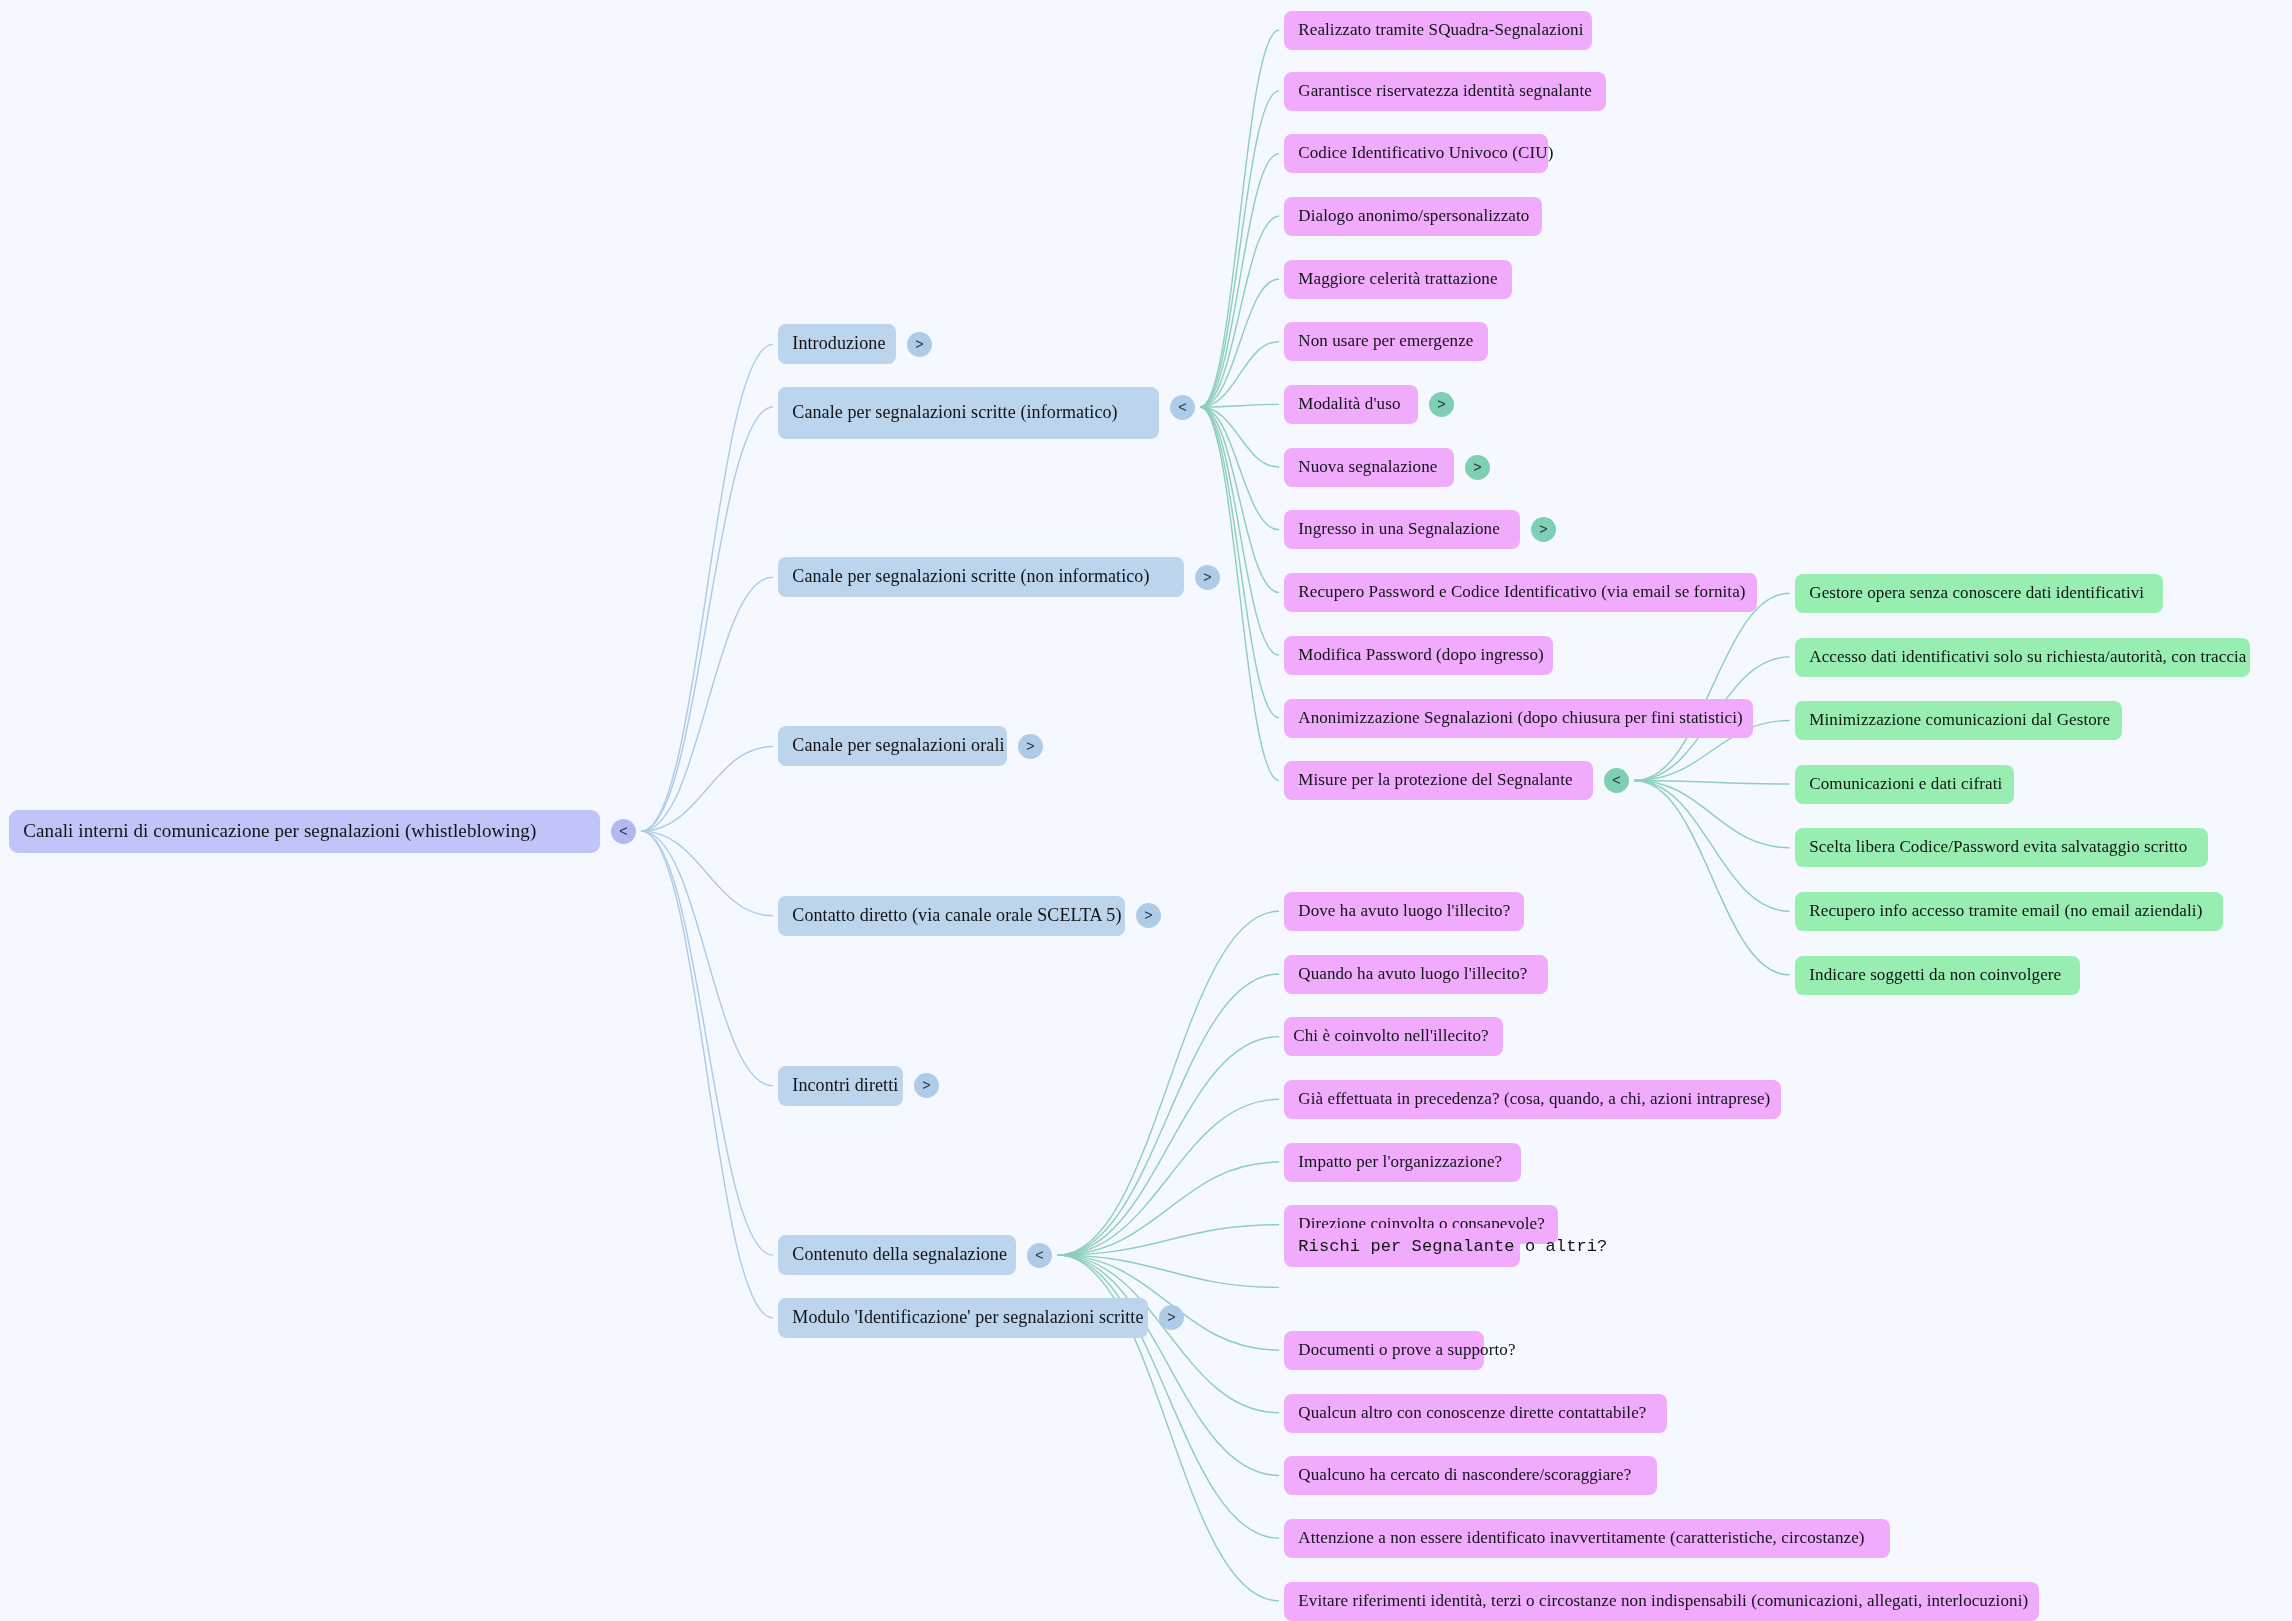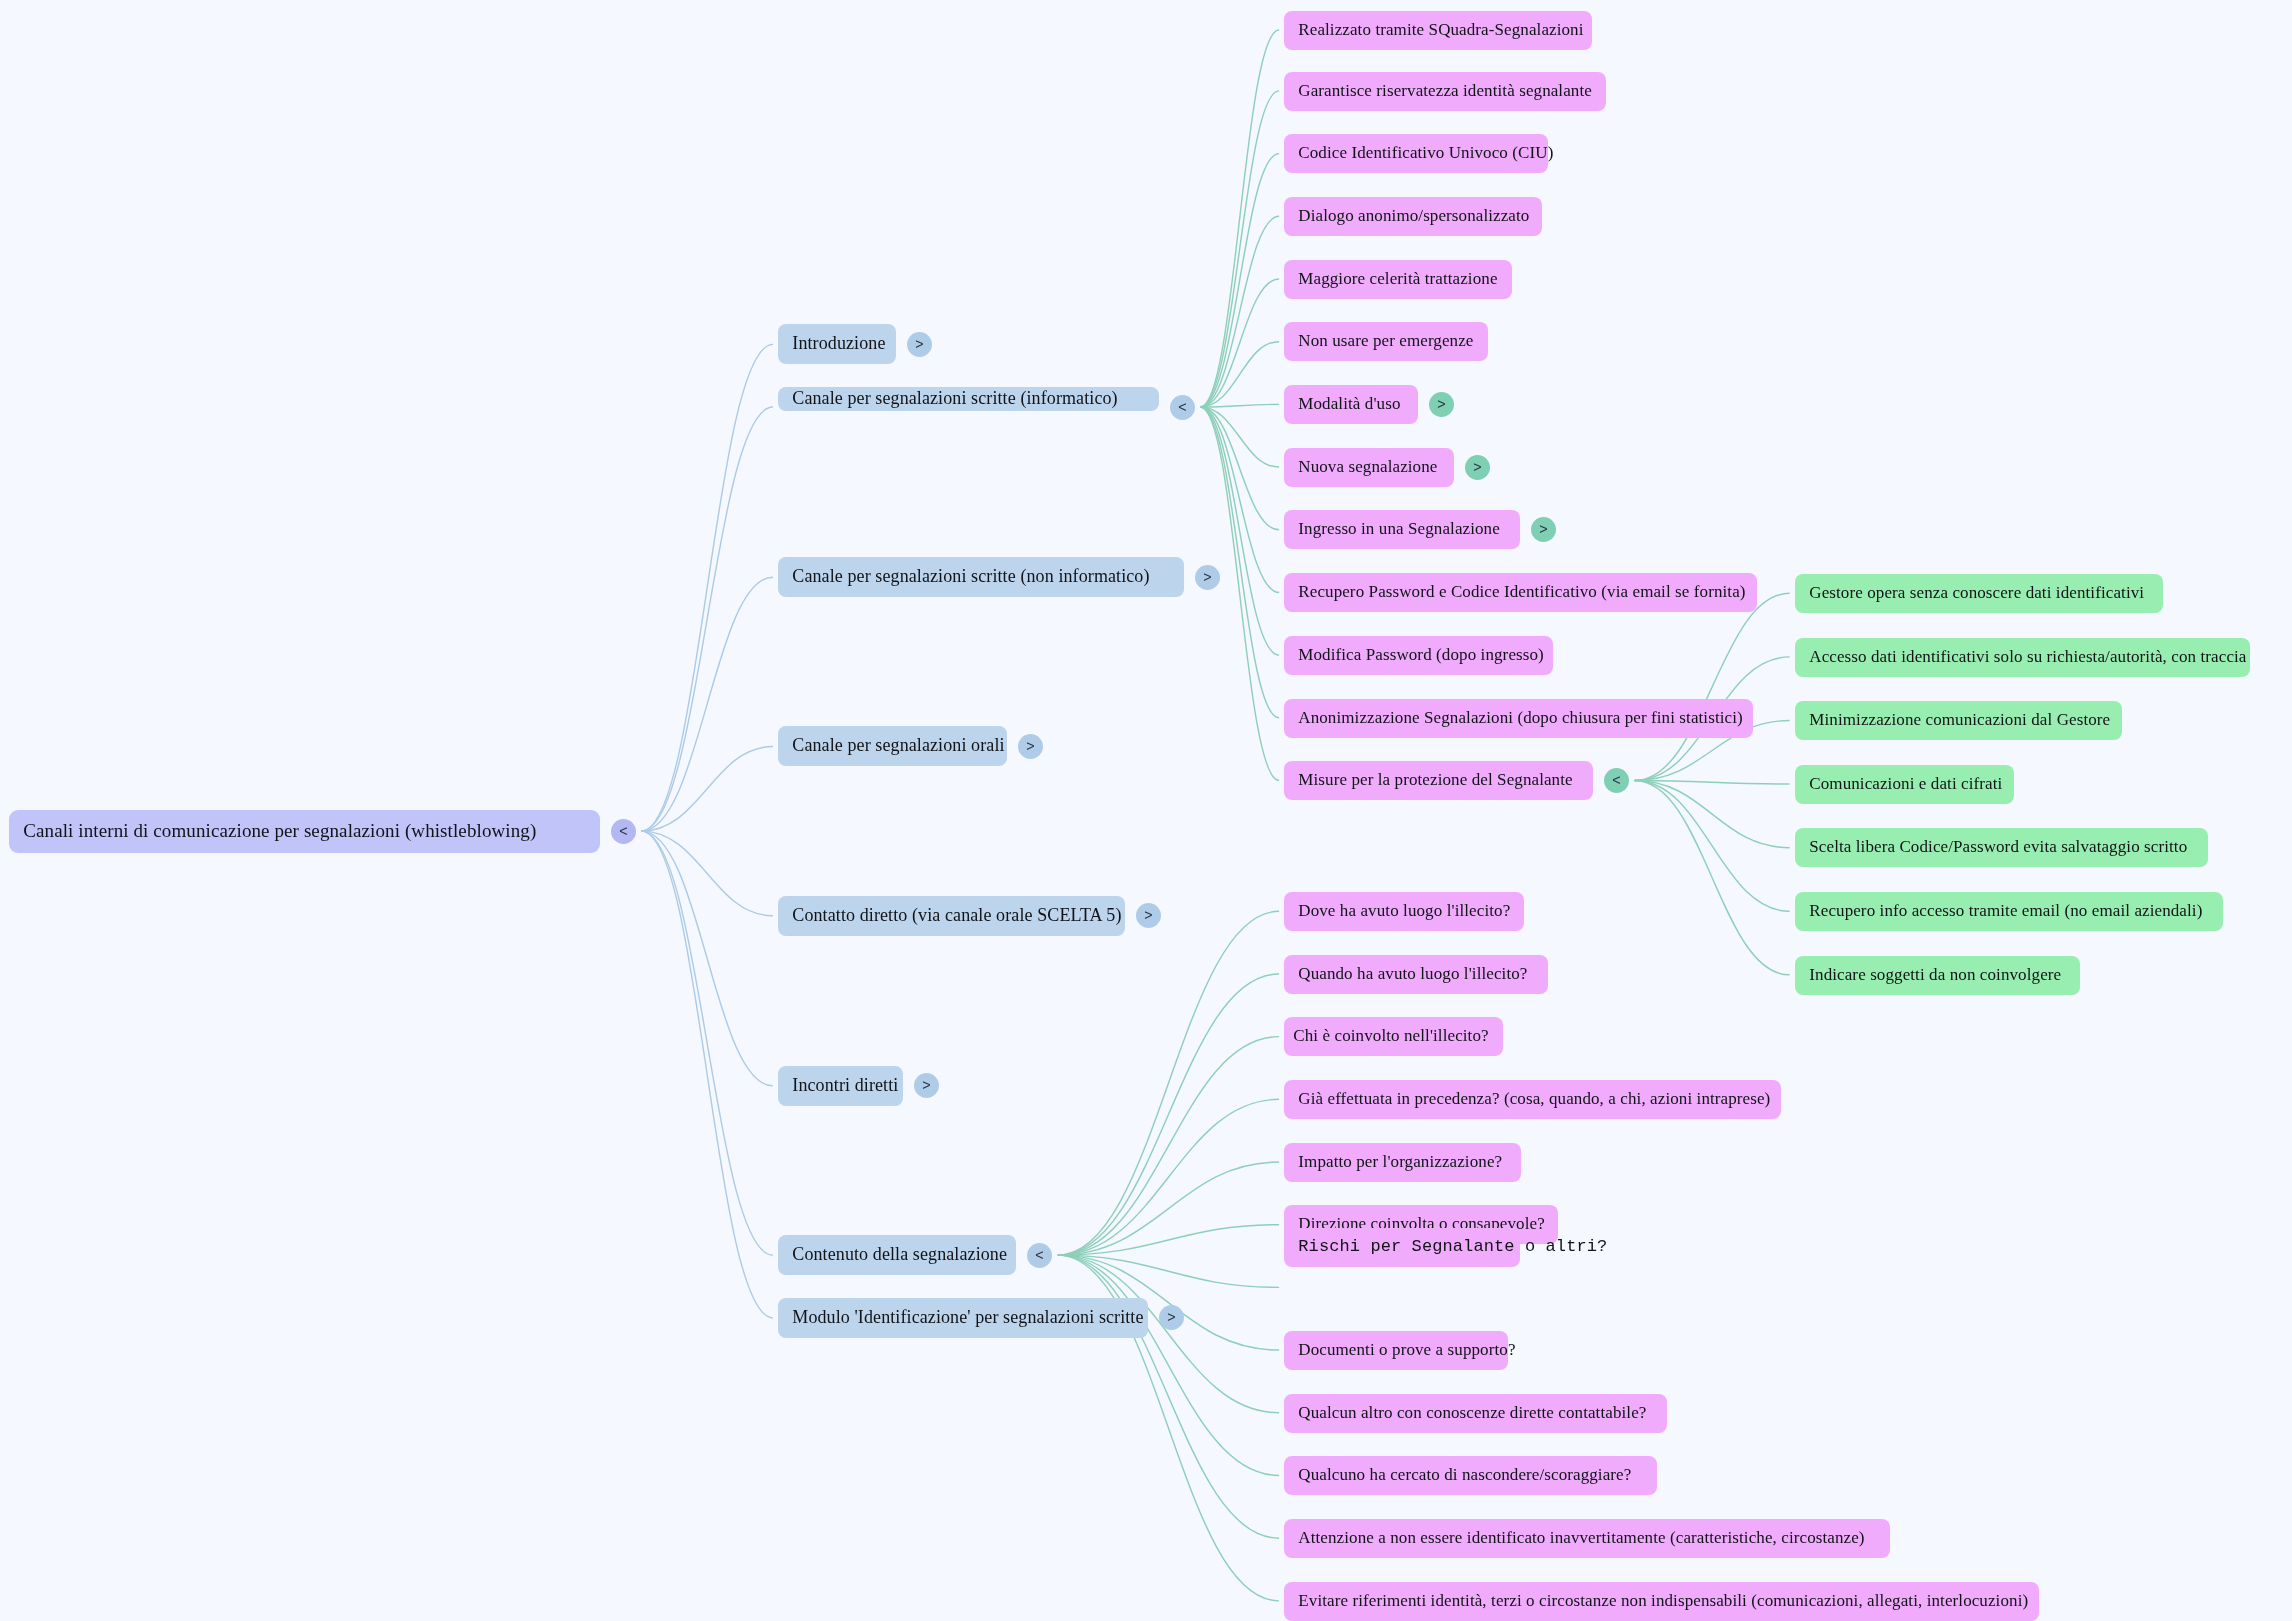--- a/index.html
+++ b/index.html
@@ -138,21 +138,21 @@
     <span>&lt;</span>
   </div>
 
   <div id="lvl1-group">
       <div class="node lvl1" id="node-introduzione" style="left: 778px; top: 324px; width: 118px; height: 40px;">
         <span class="node-label">Introduzione</span>
       </div>
       <div class="toggle blue" id="toggle-introduzione" style="left: 907px; top: 332px;">
         <span>&gt;</span>
       </div>
-      <div class="node lvl1" id="node-scritte-info" style="left: 778px; top: 387px; width: 381px; height: 24px;">
+      <div class="node lvl1" id="node-scritte-info" style="left: 778px; top: 387px; width: 381px; height: 52px;">
         <span class="node-label">Canale per segnalazioni scritte (informatico)</span>
       </div>
       <div class="toggle blue" id="toggle-scritte-info" style="left: 1170px; top: 395px;">
         <span>&lt;</span>
       </div>
       <div class="node lvl1" id="node-scritte-noninfo" style="left: 778px; top: 557px; width: 406px; height: 40px;">
         <span class="node-label">Canale per segnalazioni scritte (non informatico)</span>
       </div>
       <div class="toggle blue" id="toggle-scritte-noninfo" style="left: 1195px; top: 565px;">
         <span>&gt;</span>
@@ -279,21 +279,21 @@
       </div>
       <div class="node lvl2" id="node-impatto" style="left: 1284px; top: 1143px; width: 237px; height: 39px;">
         <span class="node-label">Impatto per l'organizzazione?</span>
       </div>
       <div class="node lvl2" id="node-direzione" style="left: 1284px; top: 1205px; width: 274px; height: 39px;">
         <span class="node-label">Direzione coinvolta o consapevole?</span>
       </div>
       <div class="node lvl2" id="node-rischi" style="left: 1284px; top: 1228px; width: 236px; height: 39px; font-family: Liberation Mono, monospace;">
         <span class="node-label">Rischi per Segnalante o altri?</span>
       </div>
-      <div class="node lvl2" id="node-documenti" style="left: 1284px; top: 1331px; width: 224px; height: 39px;">
+      <div class="node lvl2" id="node-documenti" style="left: 1284px; top: 1331px; width: 200px; height: 39px;">
         <span class="node-label">Documenti o prove a supporto?</span>
       </div>
       <div class="node lvl2" id="node-qualcun-altro" style="left: 1284px; top: 1394px; width: 383px; height: 39px;">
         <span class="node-label">Qualcun altro con conoscenze dirette contattabile?</span>
       </div>
       <div class="node lvl2" id="node-nascondere" style="left: 1284px; top: 1456px; width: 373px; height: 39px;">
         <span class="node-label">Qualcuno ha cercato di nascondere/scoraggiare?</span>
       </div>
       <div class="node lvl2" id="node-attenzione" style="left: 1284px; top: 1519px; width: 606px; height: 39px;">
         <span class="node-label">Attenzione a non essere identificato inavvertitamente (caratteristiche, circostanze)</span>

